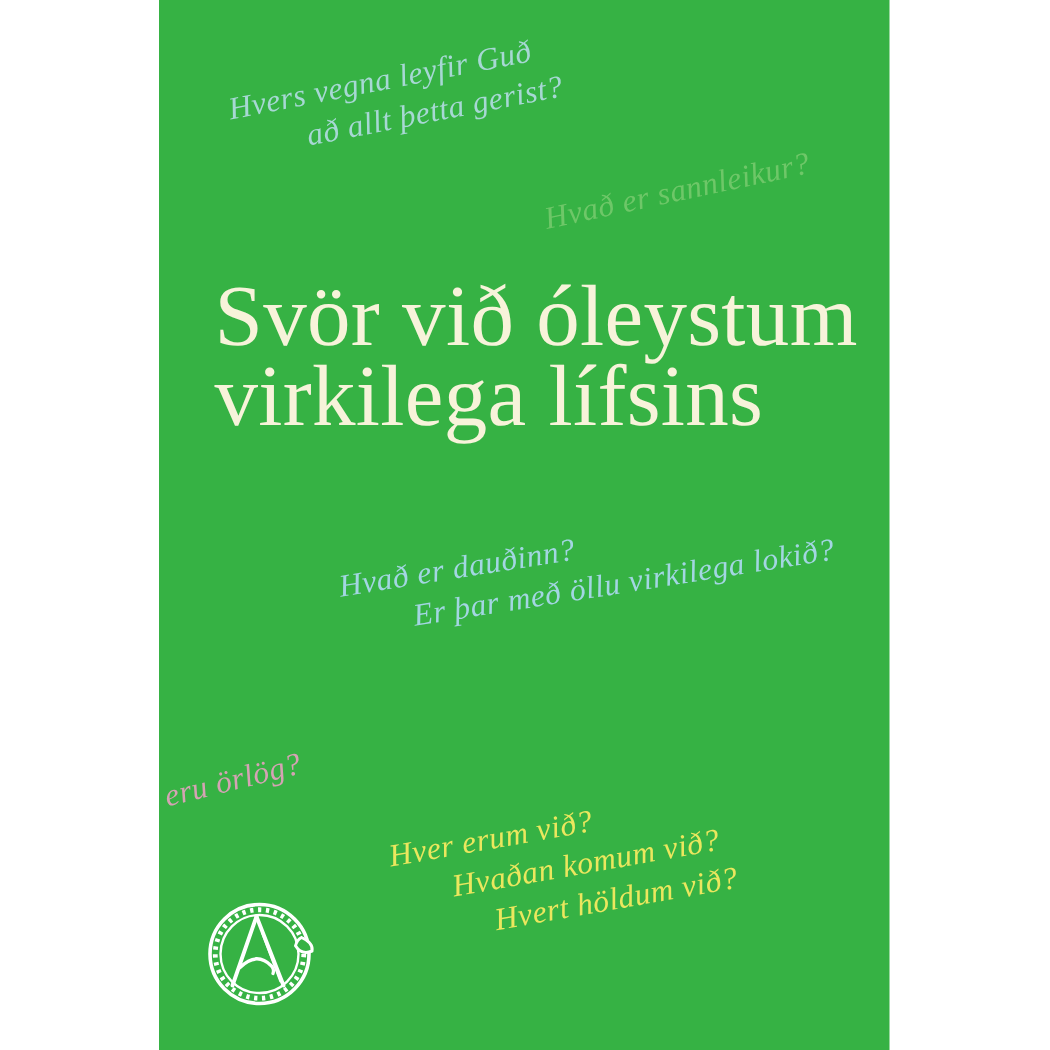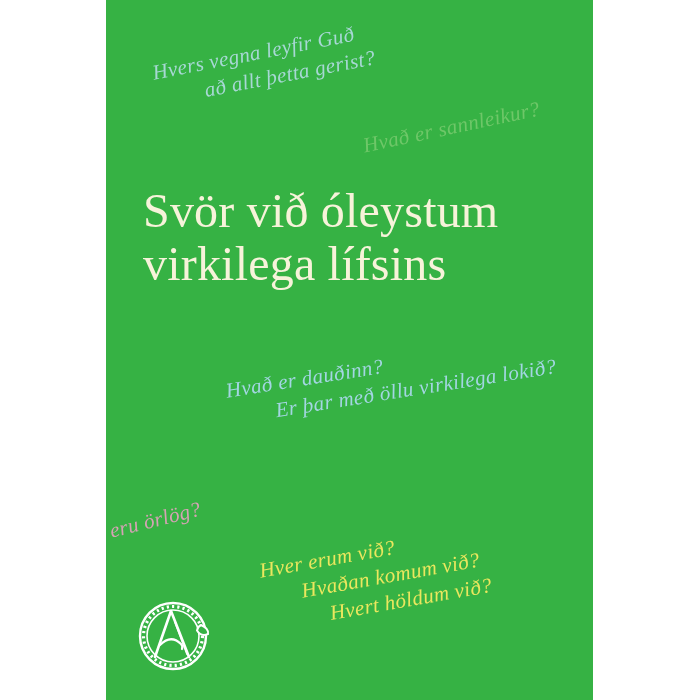--- a/index.html
+++ b/index.html
@@ -50,21 +50,21 @@
     top: 114px;
     width: 215px;
     text-align: center;
     transform: rotate(-12deg);
   }
 
   .title {
     position: absolute;
     left: 37px;
     top: 184px;
-    font-size: 48px;
+    font-size: 58px;
     line-height: 53px;
     letter-spacing: 0.2px;
     white-space: nowrap;
   }
 
   .q-death {
     left: 108px;
     top: 350px;
     width: 378px;
     transform: rotate(-9deg);

